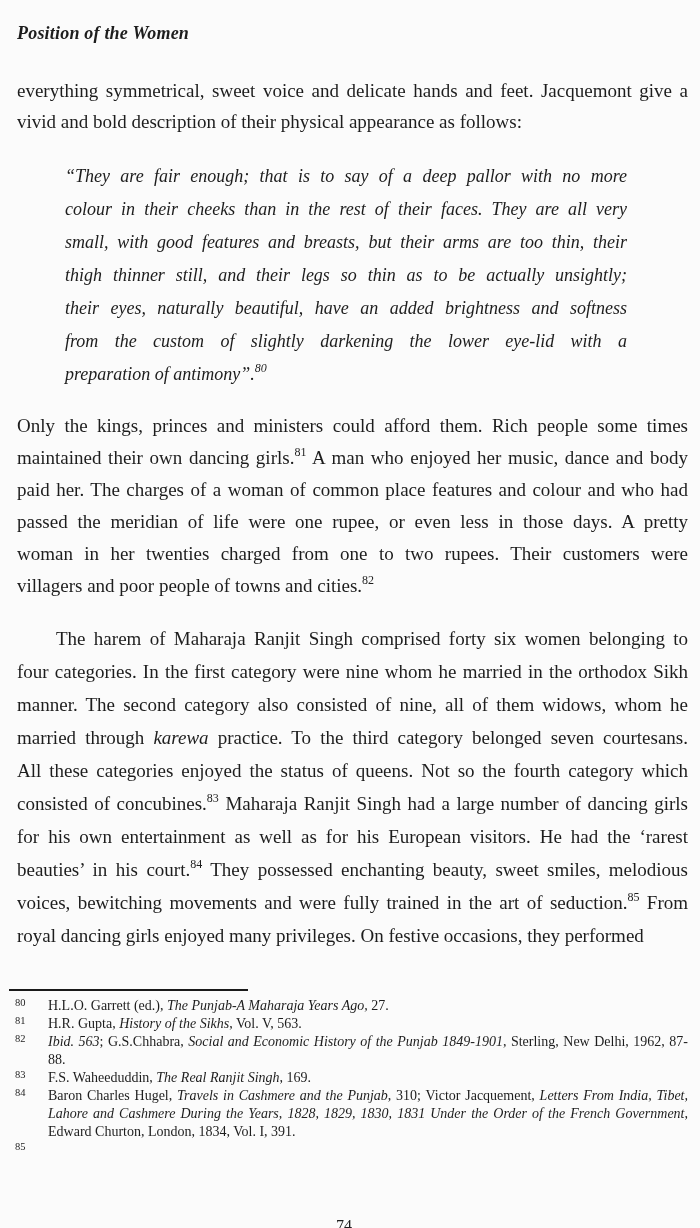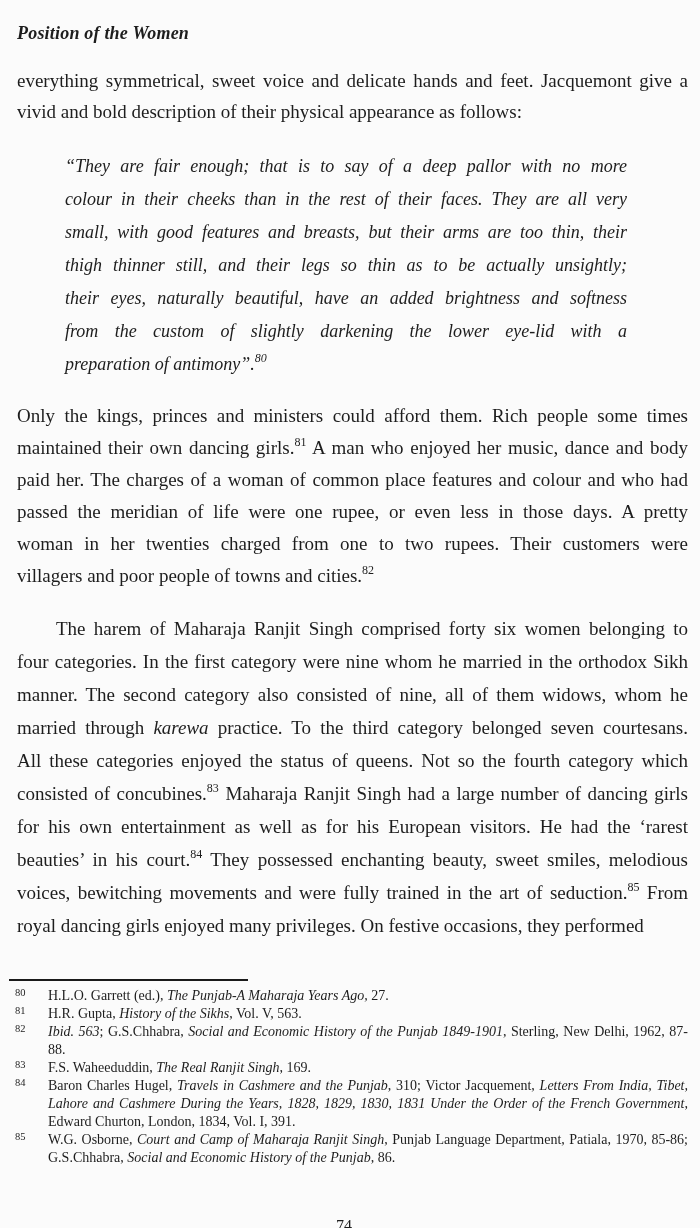--- a/index.html
+++ b/index.html
@@ -12,21 +12,21 @@
   .page{position:relative;width:700px;height:1228px;padding:0 12px 0 17px;box-sizing:border-box;}
   .heading{
     margin:0;padding-top:22px;
     font-size:18px;line-height:22px;font-weight:bold;font-style:italic;
     letter-spacing:.2px;
   }
   .block{font-size:19px;line-height:32px;text-align:justify;}
   .block .line{text-align:justify;text-align-last:justify;-moz-text-align-last:justify;}
   .block .line.last{text-align-last:left;-moz-text-align-last:left;}
   .block .line.indented{text-indent:39px;}
-  .para1{margin-top:21px;line-height:31px;}
+  .para1{margin-top:31px;line-height:31px;}
   .quote{margin-top:23px;margin-left:48px;width:562px;font-size:18px;line-height:33px;font-style:italic;}
   .para2{margin-top:19px;}
   .para3{margin-top:20px;line-height:33px;}
   .it{font-style:italic;}
   sup{font-size:12px;line-height:0;vertical-align:baseline;position:relative;top:-8px;}
   .fn-sep{margin:37px 0 0 -8px;width:239px;height:0;border:none;border-top:2px solid #1a1a1a;}
   .footnotes{margin:6px 0 0 -2px;width:673px;font-size:14px;line-height:18px;}
   .fn{position:relative;padding-left:33px;text-align:justify;}
   .fn-num{position:absolute;left:0;top:-3px;font-size:10.5px;}
   .page-number{position:absolute;top:1218px;left:0;right:12px;text-align:center;font-size:16px;line-height:16px;}
@@ -74,17 +74,17 @@
     </div>
 
   <hr class="fn-sep">
 
   <div class="footnotes">
       <div class="fn"><span class="fn-num">80</span><span class="fn-text"><span>H.L.O. Garrett (ed.), </span><span class="it">The Punjab-A Maharaja Years Ago,</span><span> 27.</span></span></div>
       <div class="fn"><span class="fn-num">81</span><span class="fn-text"><span>H.R. Gupta, </span><span class="it">History of the Sikhs</span><span>, Vol. V, 563.</span></span></div>
       <div class="fn"><span class="fn-num">82</span><span class="fn-text"><span class="it">Ibid. 563</span><span>; G.S.Chhabra, </span><span class="it">Social and Economic History of the Punjab 1849-1901</span><span>, Sterling, New Delhi, 1962, 87-88.</span></span></div>
       <div class="fn"><span class="fn-num">83</span><span class="fn-text"><span>F.S. Waheeduddin, </span><span class="it">The Real Ranjit Singh</span><span>, 169.</span></span></div>
       <div class="fn"><span class="fn-num">84</span><span class="fn-text"><span>Baron Charles Hugel, </span><span class="it">Travels in Cashmere and the Punjab</span><span>,  310; Victor Jacquement, </span><span class="it">Letters From India, Tibet, Lahore and Cashmere During the Years, 1828, 1829, 1830, 1831 Under the Order of the French Government</span><span>, Edward Churton, London, 1834, Vol. I, 391.</span></span></div>
-      <div class="fn"><span class="fn-num">85</span><span class="fn-text"><span>W.G. Osborne, </span><span class="it">Court and Camp of Maharaja Ranjit Singh</span><span>, Punjab Language Department, Patiala, 1970, 85-86; G.S.Chhabra, </span><span class="it">Social and Economic History of the Punjab</span><span>, 86.</span></span></div>
+      <div class="fn"><span class="fn-num">85</span></div>
     </div>
 
   <div class="page-number">74</div>
 </div>
 
 </body></html>

